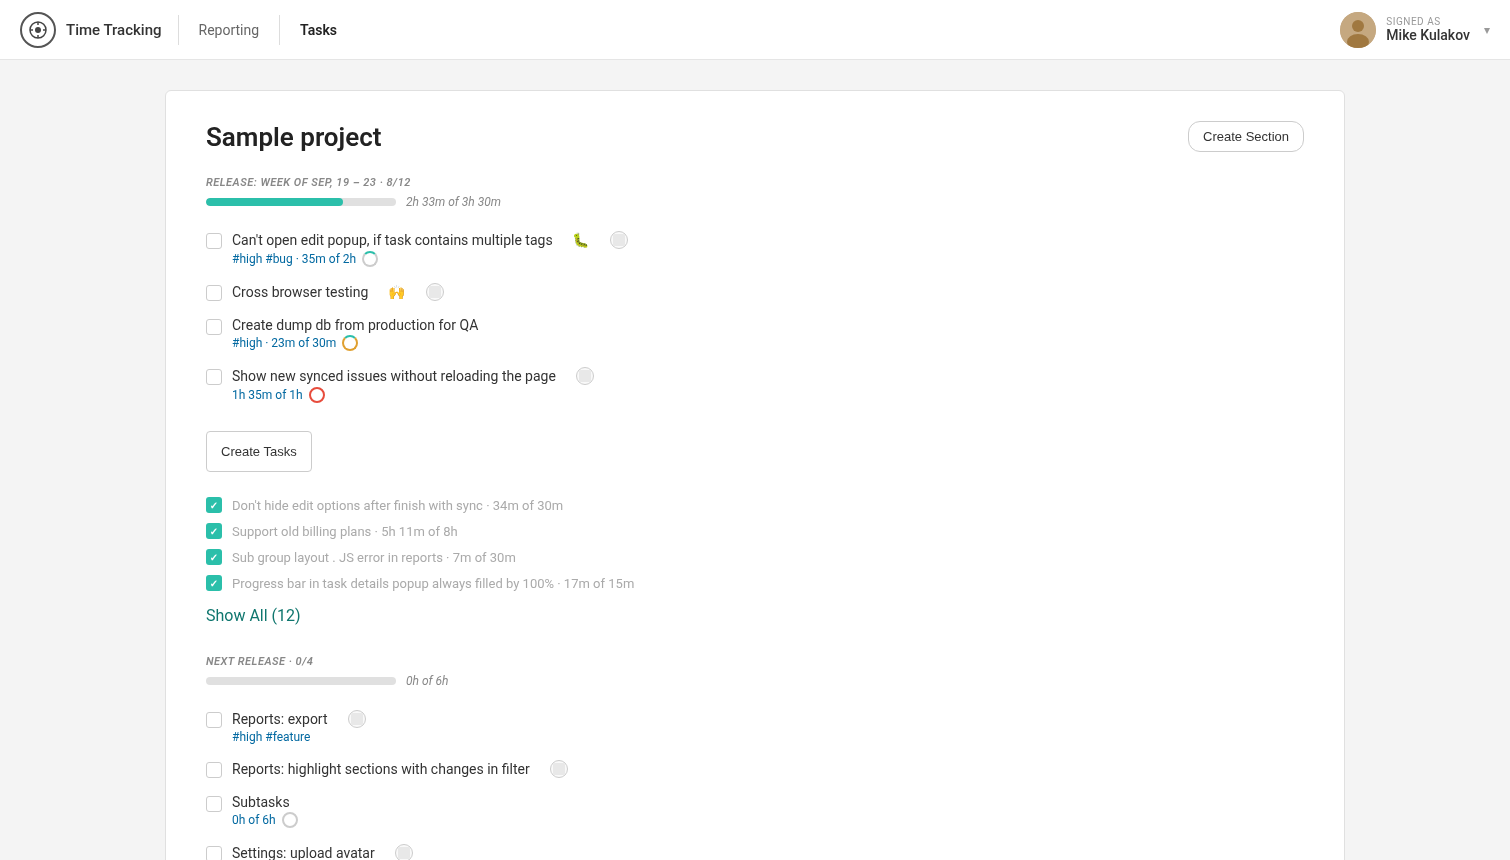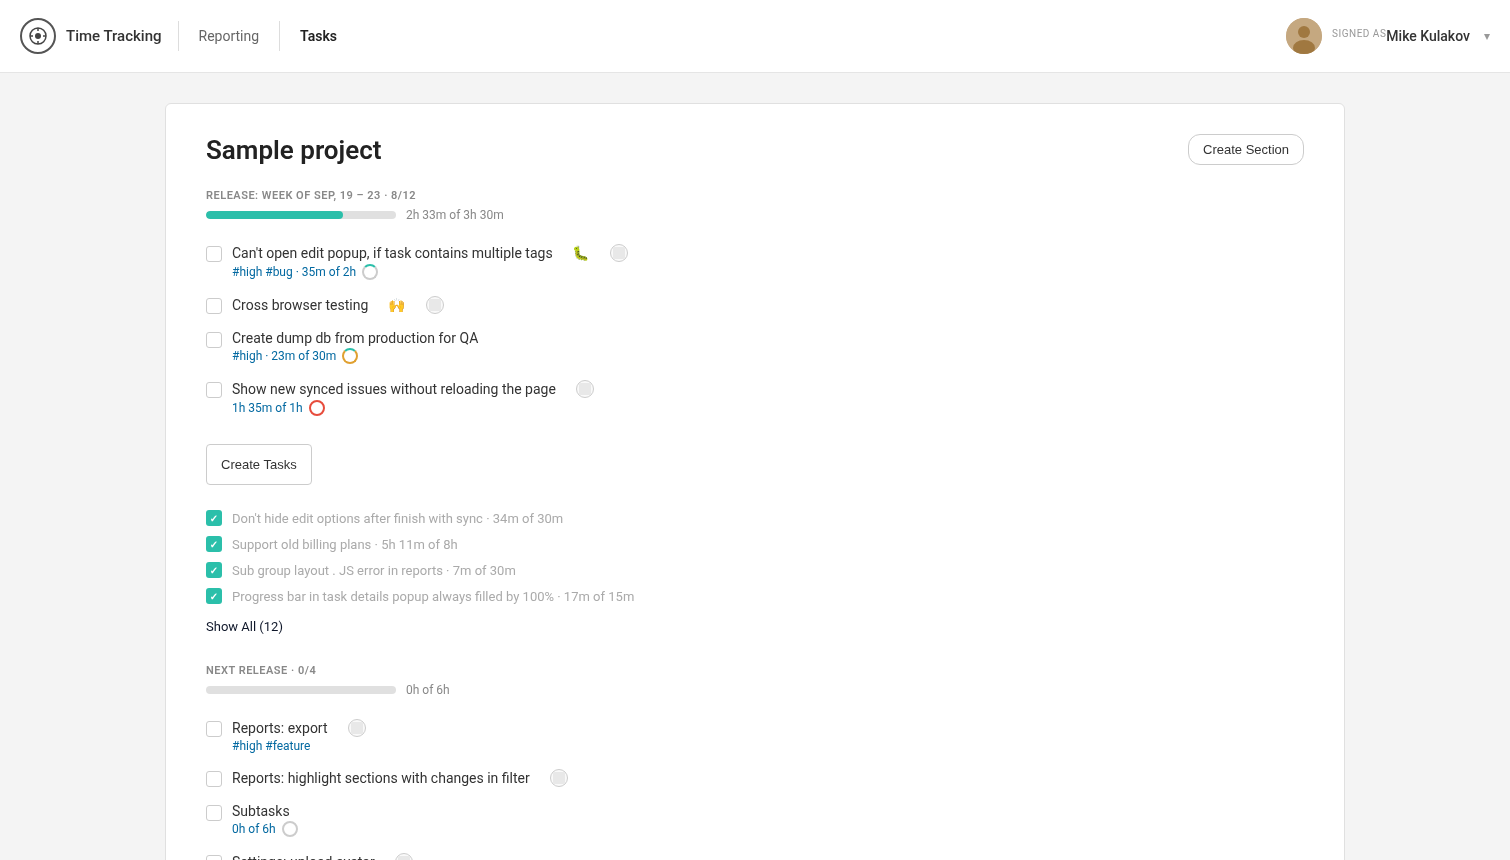--- a/index.html
+++ b/index.html
@@ -7,21 +7,21 @@
       font-family: -apple-system, BlinkMacSystemFont, 'Segoe UI', Roboto, sans-serif;
       background: #f4f4f4;
       color: #333;
       font-size: 14px;
     }
 
     
     .header {
       background: #fff;
       border-bottom: 1px solid #e5e5e5;
-      height: 73px;
+      height: 60px;
       display: flex;
       align-items: center;
       padding: 0 20px;
       gap: 0;
     }
     .header-logo {
       display: flex;
       align-items: center;
       gap: 10px;
       color: #333;
@@ -70,21 +70,21 @@
       overflow: hidden;
       display: flex;
       align-items: center;
       justify-content: center;
       font-size: 13px;
       color: #fff;
       font-weight: bold;
     }
     .signed-as {
       display: flex;
-      flex-direction: row;
+      flex-direction: column;
       align-items: flex-start;
       justify-content: center;
     }
     .signed-as-label {
       font-size: 10px;
       color: #999;
       text-transform: uppercase;
       letter-spacing: 0.5px;
     }
     .signed-as-name {
@@ -130,20 +130,21 @@
       padding: 7px 14px;
       font-size: 13px;
       cursor: pointer;
       border-radius: 12px;
       color: #333;
     }
 
     
     .section-header {
       margin-bottom: 8px;
+      font-style: italic;
     }
     .section-label {
       font-size: 11px;
       font-weight: 600;
       color: #888;
       letter-spacing: 0.5px;
       text-transform: uppercase;
       margin-bottom: 6px;
     }
     .progress-bar-container {
@@ -288,22 +289,22 @@
       color: #fff;
       font-size: 10px;
       font-weight: bold;
     }
     .completed-task-text {
       font-size: 13px;
       color: #aaa;
     }
 
     .show-all-link {
-      font-size: 13px;
-      color: #0f172a;
+      font-size: 16px;
+      color: #0f766e;
       cursor: pointer;
       margin-top: 10px;
       margin-bottom: 30px;
       display: inline-block;
     }
   </style>
 </head>
 <body>
 
 <header class="header">

